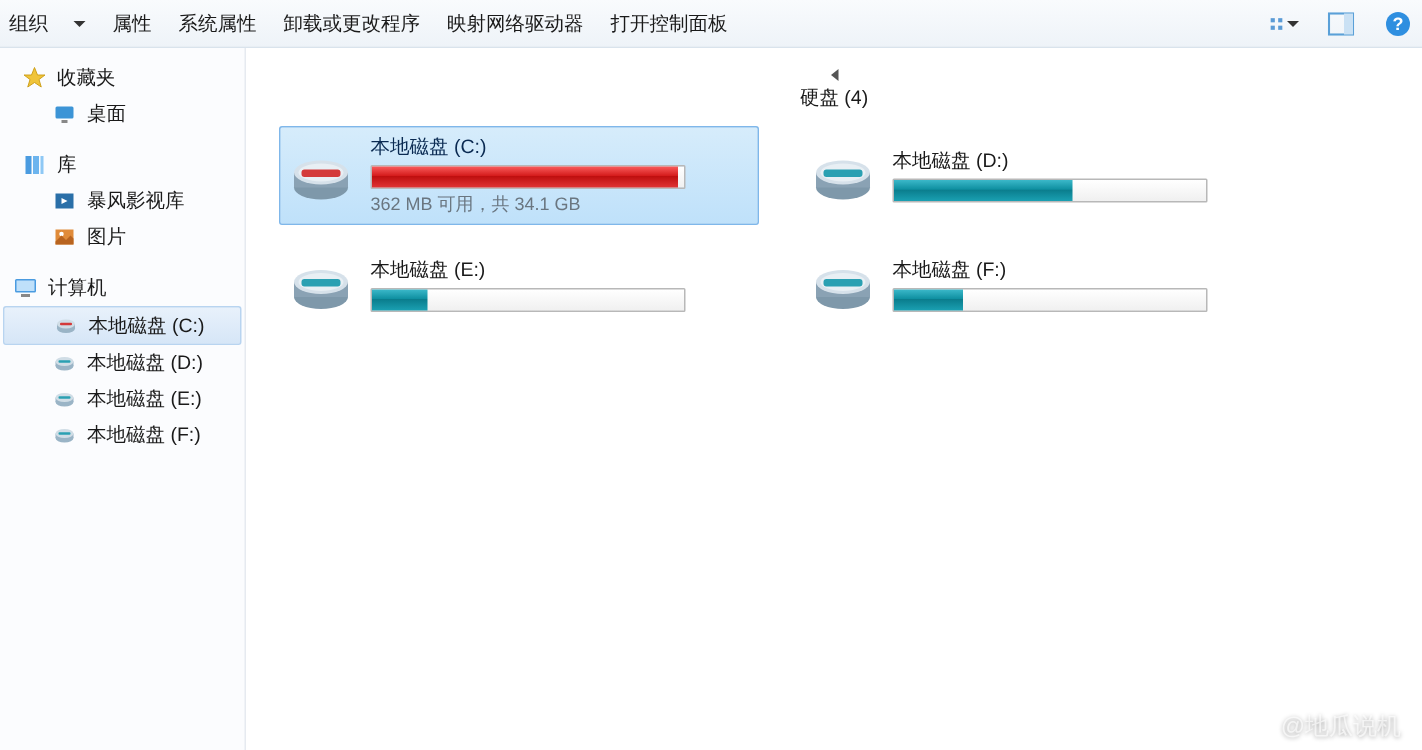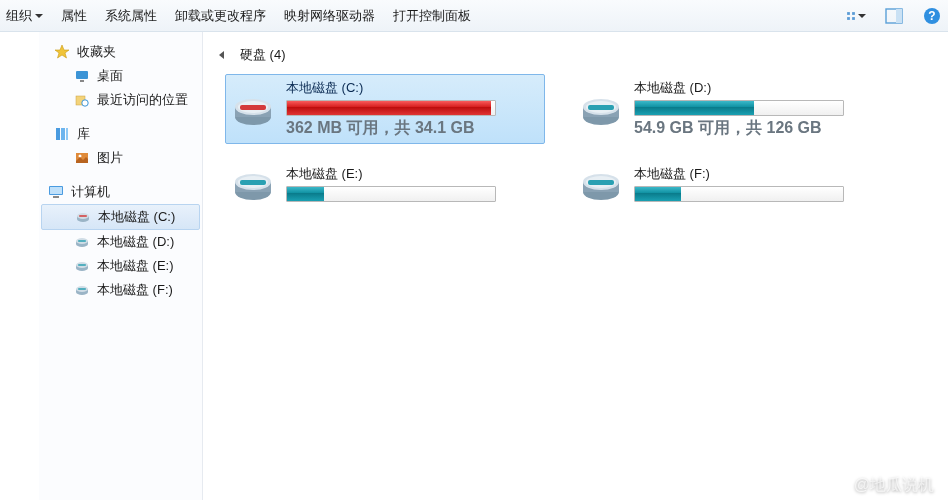--- a/index.html
+++ b/index.html
@@ -19,38 +19,37 @@
     display: flex;
     align-items: center;
     padding: 0 6px;
     gap: 18px;
   }
   .toolbar .tb-item {
     color: #1a1a1a;
     cursor: default;
     display: flex;
     align-items: center;
-    gap: 3px;
+    gap: 17px;
   }
   .toolbar .spacer { flex: 1; }
   .triangle {
     width: 0; height: 0;
     border-left: 4px solid transparent;
     border-right: 4px solid transparent;
     border-top: 4px solid #333;
     display: inline-block;
   }
   .tb-icon {
     width: 20px; height: 20px;
     display: flex; align-items: center; justify-content: center;
   }
   .content {
     display: flex;
     height: calc(100% - 32px);
-    padding-left: 39px;
   }
   .sidebar {
     width: 164px;
     background: #fbfcfe;
     border-right: 1px solid #e6eaf0;
     padding: 8px 0;
     overflow: hidden;
   }
   .side-group {
     margin-bottom: 10px;
@@ -76,24 +75,25 @@
     display: flex; align-items: center; justify-content: center;
   }
   .main {
     flex: 1;
     padding: 10px 16px;
     background: #fff;
   }
   .section-header {
     display: flex;
     align-items: center;
-    gap: 16px;
+    gap: 2px;
     color: #1a1a1a;
     margin-bottom: 6px;
     padding: 4px 0;
+    flex-direction: column;
   }
   .section-header .arrow {
     width: 0; height: 0;
     border-top: 4px solid transparent;
     border-bottom: 4px solid transparent;
     border-right: 5px solid #555;
   }
   .drive-grid {
     display: flex;
     flex-wrap: wrap;
@@ -127,21 +127,21 @@
     background: linear-gradient(to bottom, #fff, #f0f0f0);
     margin: 3px 0 2px 0;
     position: relative;
     border-radius: 1px;
   }
   .bar-fill {
     height: 100%;
   }
   .bar-teal { background: linear-gradient(to bottom, #3bb8c9, #0e8fa0 45%, #0a7c8c 46%, #1aa0b2); }
   .bar-red  { background: linear-gradient(to bottom, #f95b5b, #d41a1a 45%, #be0e0e 46%, #e03434); }
-  .drive-sub { font-size: 16px; color: #6a7680; font-weight: bold; }
+  .drive-sub { font-size: 12px; color: #6a7680; }
   .watermark {
     position: absolute;
     right: 14px; bottom: 4px;
     color: rgba(255,255,255,0.65);
     text-shadow: 0 1px 3px rgba(0,0,0,0.35);
     font-size: 16px;
     display: flex; align-items: center; gap: 0;
   }
 </style>
 </head>
@@ -196,41 +196,41 @@
       </div>
       <div class="side-item">
         <span class="side-icon">
             <svg width="14" height="14" viewBox="0 0 14 14">
               <rect x="1" y="2" width="12" height="8" rx="1" fill="#3c94d6"></rect>
               <rect x="5" y="11" width="4" height="2" fill="#888"></rect>
             </svg>
           </span>
         <span>桌面</span>
       </div>
-      <div class="side-item">
-        <span class="side-icon">
-            <svg width="14" height="14" viewBox="0 0 14 14">
-              <rect x="1" y="3" width="9" height="9" fill="#f3d37a" stroke="#c9a040" stroke-width="0.5"></rect>
-              <circle cx="10" cy="10" r="3.2" fill="#fff" stroke="#3c94d6" stroke-width="1"></circle>
-            </svg>
-          </span>
-        <span>最近访问的位置</span>
-      </div>
     </div>
 
     <div class="side-group">
       <div class="side-header">
         <span class="side-icon">
             <svg width="16" height="16" viewBox="0 0 16 16">
               <rect x="2" y="2" width="4" height="12" fill="#4a9be0"></rect>
               <rect x="7" y="2" width="4" height="12" fill="#6cb4ee"></rect>
               <rect x="12" y="2" width="2" height="12" fill="#8ec8f5"></rect>
             </svg>
           </span>
         <span>库</span>
+      </div>
+      <div class="side-item">
+        <span class="side-icon">
+            <svg width="14" height="14" viewBox="0 0 14 14">
+              <rect x="1" y="2" width="12" height="10" fill="#2a6fa8"></rect>
+              <polygon points="5,5 5,9 9,7" fill="#fff"></polygon>
+            </svg>
+          </span>
+        <span>暴风影视库</span>
       </div>
       <div class="side-item">
         <span class="side-icon">
             <svg width="14" height="14" viewBox="0 0 14 14">
               <rect x="1" y="2" width="12" height="10" fill="#e08b3a"></rect>
               <circle cx="5" cy="5" r="1.5" fill="#fff"></circle>
               <path d="M1 10 L5 6 L8 9 L11 6 L13 8 V12 H1 Z" fill="#b86420"></path>
             </svg>
           </span>
         <span>图片</span>
@@ -327,21 +327,20 @@
     <ellipse cx="22" cy="20" rx="18" ry="8" fill="#d6e1ea"></ellipse>
     <ellipse cx="22" cy="20" rx="15" ry="6" fill="#e8eff4"></ellipse>
     <rect x="9" y="18" width="26" height="5" rx="2" fill="#2aa0b2"></rect>
   </svg>
           </div>
       <div class="drive-body">
         <div class="drive-name">本地磁盘 (D:)</div>
         <div class="bar-wrap">
           <div class="bar-fill bar-teal" style="width:57%"></div>
         </div>
-        <div class="drive-sub">54.9 GB 可用，共 126 GB</div>
       </div>
     </div>
     <div class="drive ">
       <div class="drive-icon">
             <svg width="44" height="44" viewBox="0 0 44 44">
     <ellipse cx="22" cy="30" rx="18" ry="8" fill="#7e98aa"></ellipse>
     <rect x="4" y="20" width="36" height="10" fill="#8aa2b4"></rect>
     <ellipse cx="22" cy="20" rx="18" ry="8" fill="#d6e1ea"></ellipse>
     <ellipse cx="22" cy="20" rx="15" ry="6" fill="#e8eff4"></ellipse>
     <rect x="9" y="18" width="26" height="5" rx="2" fill="#2aa0b2"></rect>

